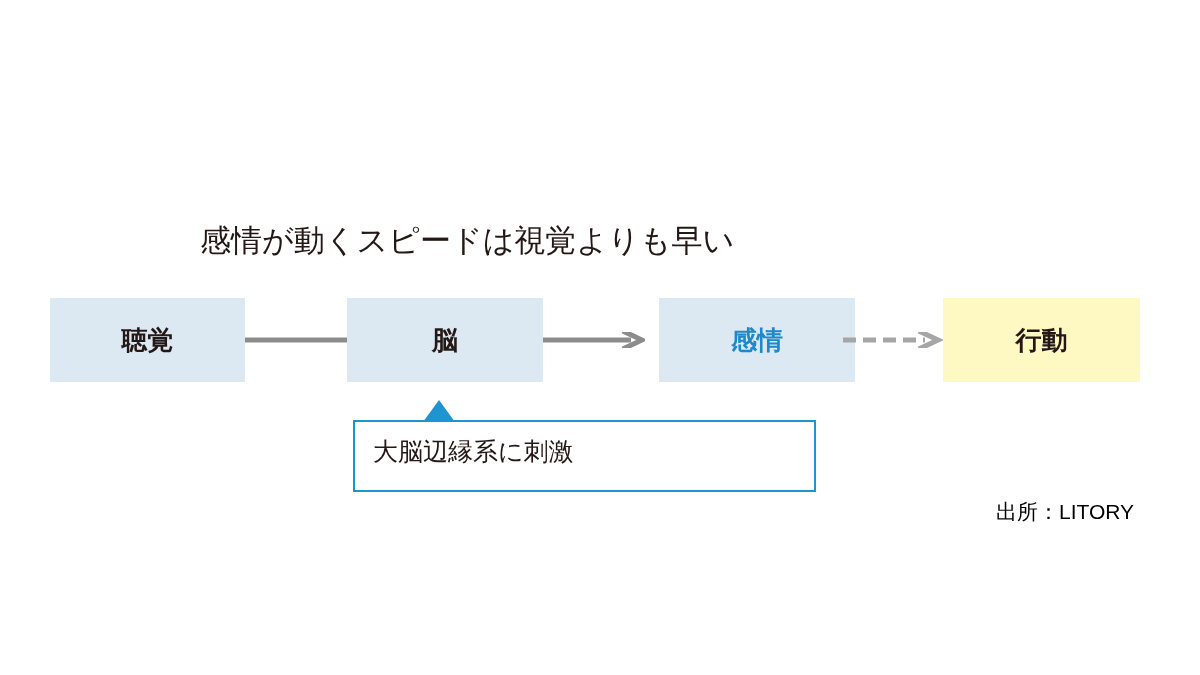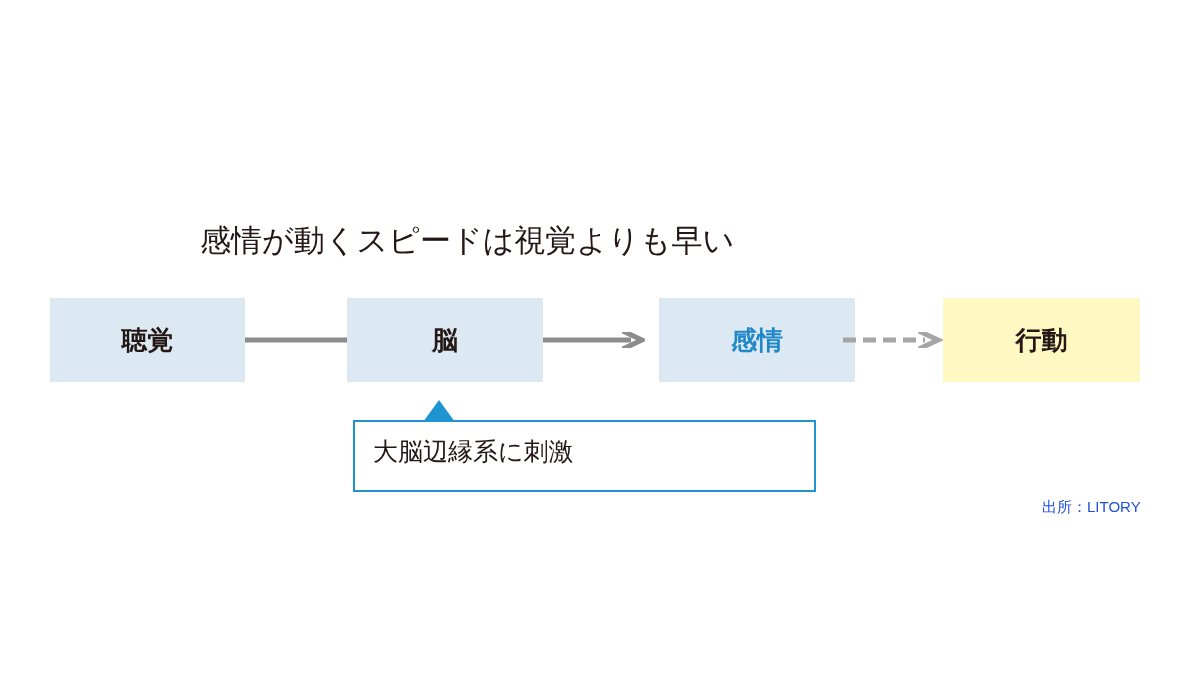--- a/index.html
+++ b/index.html
@@ -123,24 +123,24 @@
     white-space: nowrap;
   }
   .callout-line .arrow-glyph {
     color: #9B9B9B;
     font-size: 25px;
   }
 
   
   .source {
     position: absolute;
-    left: 1042px;
+    left: 996px;
     top: 498px;
-    font-size: 15px;
-    color: #1d4ed8;
+    font-size: 21px;
+    color: #000000;
     white-space: nowrap;
   }
 </style>
 </head>
 <body>
 
 <div id="slide">
 
 
   <div class="subtitle">感情が動くスピードは視覚よりも早い</div>

